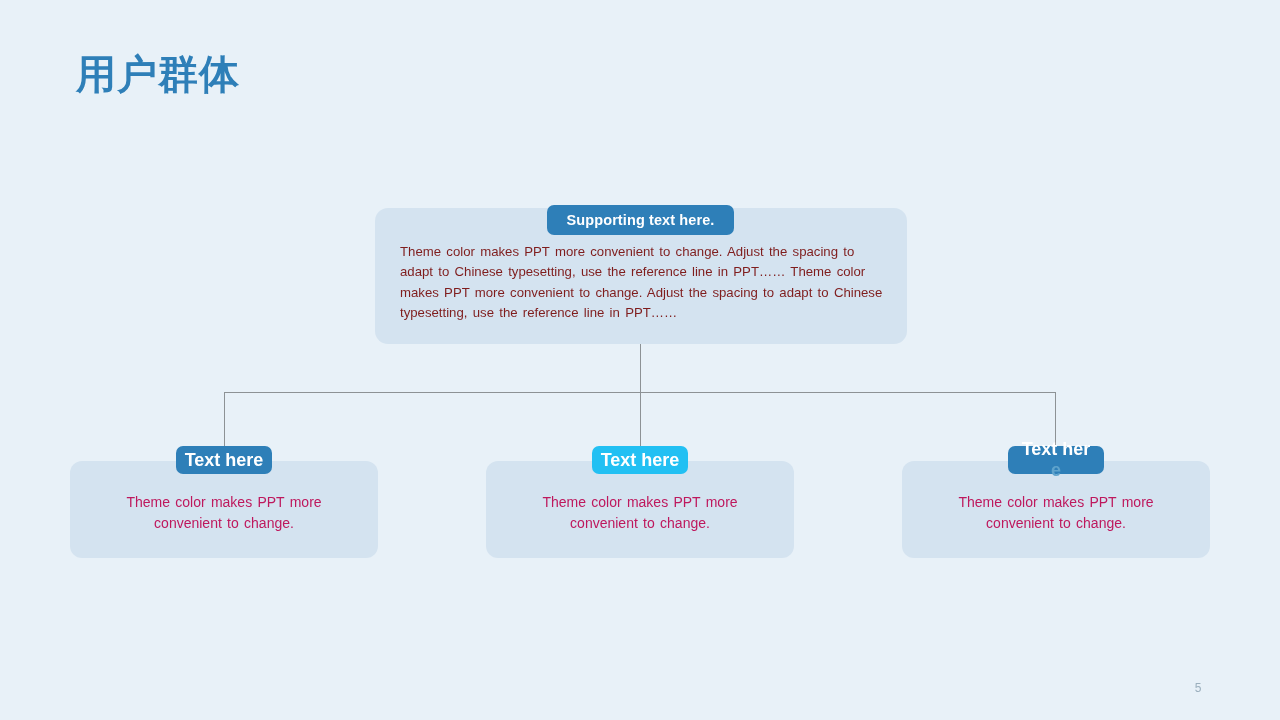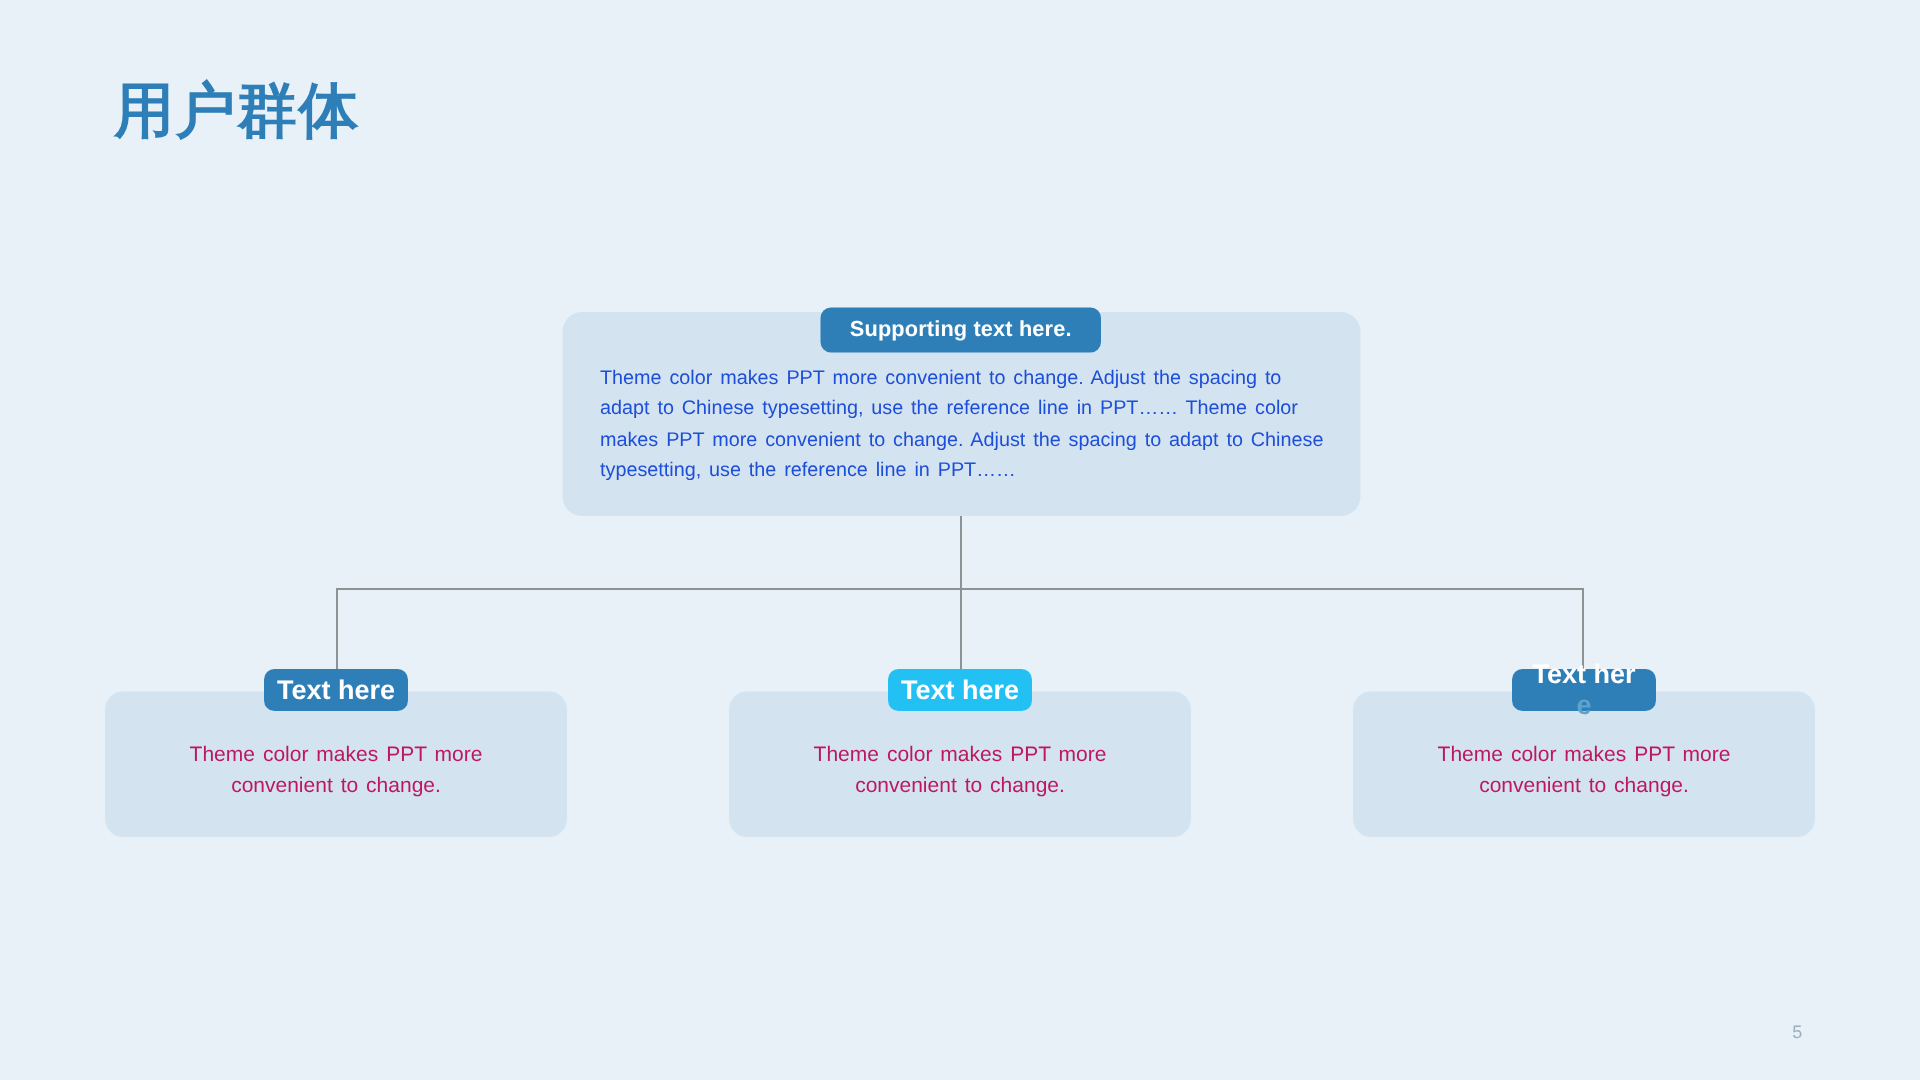--- a/index.html
+++ b/index.html
@@ -55,21 +55,21 @@
     background: #d4e3f0;
     border-radius: 13px;
   }
   .top-panel-body {
     position: absolute;
     left: 25px;
     top: 34px;
     width: 486px;
     font-size: 13.2px;
     line-height: 20.3px;
-    color: #1d4ed8;
+    color: #7f1d1d;
     text-align: left;
     word-spacing: 1.6px;
   }
 
   .top-badge {
     position: absolute;
     left: 547px;
     top: 193px;
     width: 187px;
     height: 30px;

